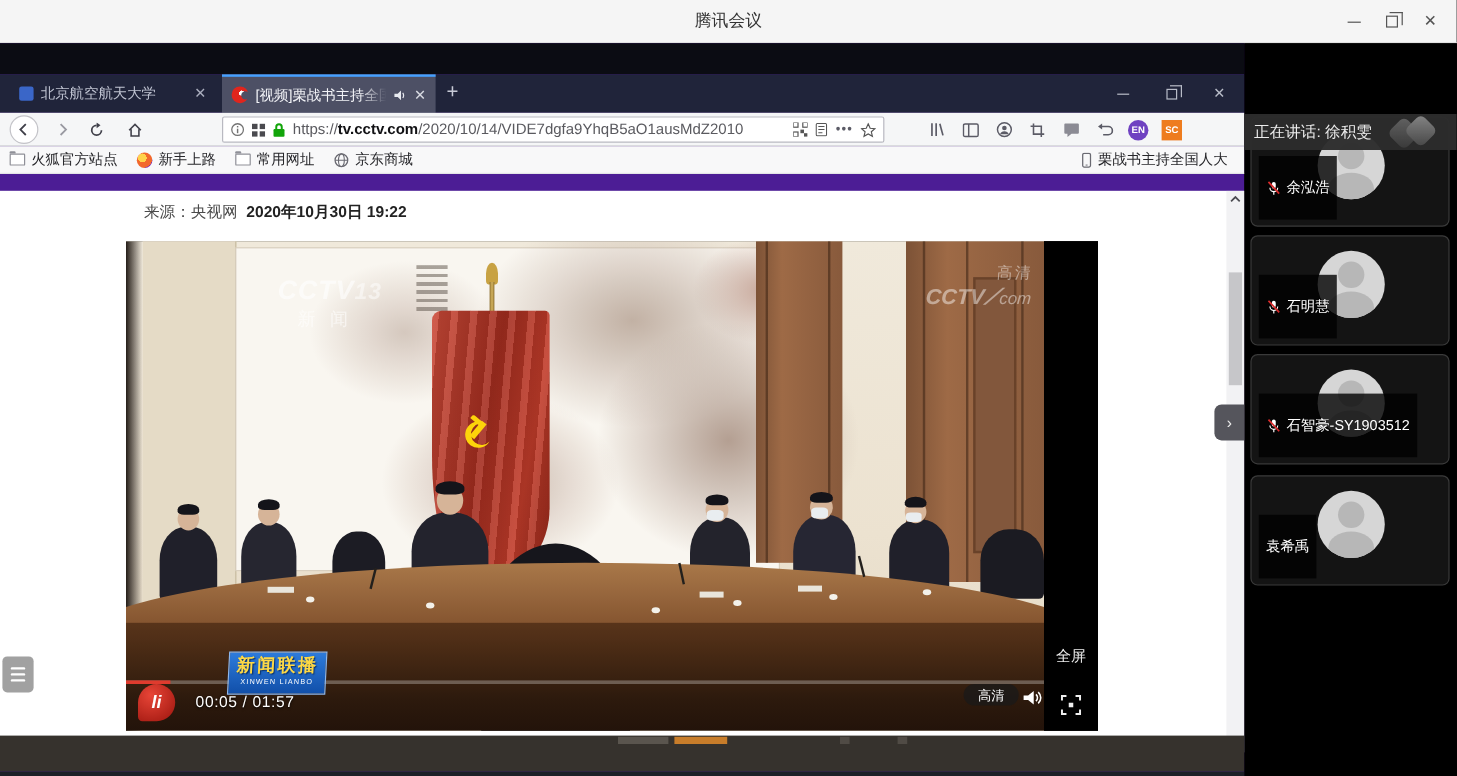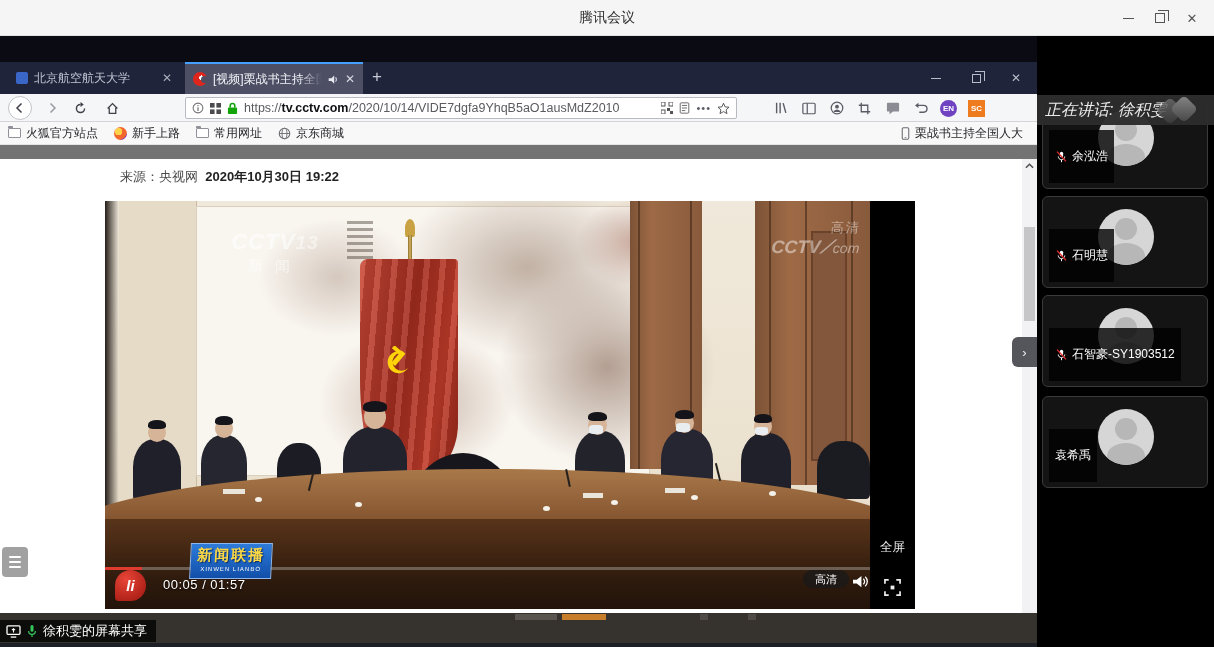--- a/index.html
+++ b/index.html
@@ -17,21 +17,21 @@
   .win-ctrls .wbtn { width:32px; height:36px; display:flex; align-items:center; justify-content:center;
     color:#555; font-size:13px; cursor:default; }
   .wc-restore { width:10px; height:10px; border:1px solid #555; position:relative; }
   .wc-restore:before { content:""; position:absolute; left:2px; top:-4px; width:10px; height:10px;
     border:1px solid #555; border-bottom:none; border-left:none; }
   .wc-min { width:11px; height:1px; background:#555; }
 
   .stage { position:absolute; left:0; top:36px; width:1214px; height:611px; }
 
   
-  .share { position:absolute; left:0; top:0; width:1037px; height:611px; background:#737373; }
+  .share { position:absolute; left:0; top:0; width:1037px; height:611px; background:#4c1d95; }
   .ff-gap { position:absolute; left:0; top:0; width:1037px; height:26px; background:#0b0c13; }
   .ff-tabbar { position:absolute; left:0; top:26px; width:1037px; height:32px; background:#20243a; }
   .tab { position:absolute; top:0; height:32px; display:flex; align-items:center; gap:6px; padding:0 8px; }
   .tab1 { left:8px; width:172px; }
   .tab2 { left:185px; width:178px; background:#4d5065; border-top:2px solid #45a1ff; }
   .tab .t-title { font-size:12px; white-space:nowrap; overflow:hidden; flex:1; }
   .tab1 .t-title { color:#bfc3d1; }
   .tab2 .t-title { color:#f2f3f7;
     -webkit-mask-image:linear-gradient(90deg,#000 80%,transparent); mask-image:linear-gradient(90deg,#000 80%,transparent); }
   .t-close { color:#a9adbd; font-size:12px; }
@@ -144,21 +144,21 @@
 
   
   .taskband { position:absolute; left:0; top:577px; width:1037px; height:30px; background:#36322d; }
   .tseg { position:absolute; top:1px; height:6px; }
   .bstrip { position:absolute; left:0; top:607px; width:1037px; height:4px; background:#1c1f26; }
 
   
   .sidebar { position:absolute; left:1037px; top:0; width:177px; height:611px; background:#000; }
   .speakbar { position:absolute; left:0; top:59px; width:177px; height:30px; background:rgba(44,44,44,.97);
     display:flex; align-items:center; padding-left:8px; z-index:5; }
-  .speakbar .sp-text { font-size:16px; color:#ececec;font-style:italic; }
+  .speakbar .sp-text { font-size:13px; color:#ececec; }
   .vlogo { position:absolute; right:10px; top:3px; width:46px; height:26px; opacity:.85; }
   .vlogo i { position:absolute; width:20px; height:20px; border-radius:5px; transform:rotate(45deg); }
   .vlogo .m1 { left:2px; top:3px; background:linear-gradient(135deg,#6d6d6d,#3a3a3a); }
   .vlogo .m2 { left:16px; top:1px; background:linear-gradient(135deg,#979797,#4a4a4a); }
   .tile { position:absolute; left:5px; width:166px; height:92px; background:#141414;
     border:1px solid #3a3a3a; border-radius:6px; }
   .avatar { position:absolute; left:55px; top:12px; width:56px; height:56px; border-radius:50%;
     background:#d6d6d6; overflow:hidden; }
   .avatar .ahead { position:absolute; left:17px; top:9px; width:22px; height:22px; border-radius:50%; background:#b7b7b7; }
   .avatar .abody { position:absolute; left:9px; top:34px; width:38px; height:26px; border-radius:50% 50% 0 0; background:#b7b7b7; }
@@ -588,33 +588,20 @@
 
       <div class="speakbar">
         <span class="sp-text">正在讲话: 徐积雯</span>
         <div class="vlogo">
             <i class="m1"></i>
             <i class="m2"></i>
           </div>
       </div>
     </div>
 
-    <div class="sharebadge">
-      <svg width="15" height="13" viewBox="0 0 16 14">
-          <rect x="1" y="1" width="14" height="9" rx="1" stroke="#fff" stroke-width="1.4" fill="none"></rect>
-          <line x1="5" y1="13" x2="11" y2="13" stroke="#fff" stroke-width="1.4"></line>
-          <path d="M8 8 V4 M6.3 5.6 L8 4 L9.7 5.6" stroke="#fff" stroke-width="1.2" fill="none"></path>
-        </svg>
-      <svg width="12" height="14" viewBox="0 0 16 18">
-          <rect x="6" y="1" width="4" height="9" rx="2" fill="#35c75a"></rect>
-          <path d="M3.5 9 c0 2.5 2 4.5 4.5 4.5 s4.5 -2 4.5 -4.5" stroke="#35c75a" stroke-width="1.6" fill="none"></path>
-          <line x1="8" y1="13.5" x2="8" y2="17" stroke="#35c75a" stroke-width="1.6"></line>
-        </svg>
-      <span class="sb-text">徐积雯的屏幕共享</span>
-    </div>
 
     <div class="floattab">
         <i></i>
         <i></i>
         <i></i>
       </div>
 
   </div>
 </div>
 

